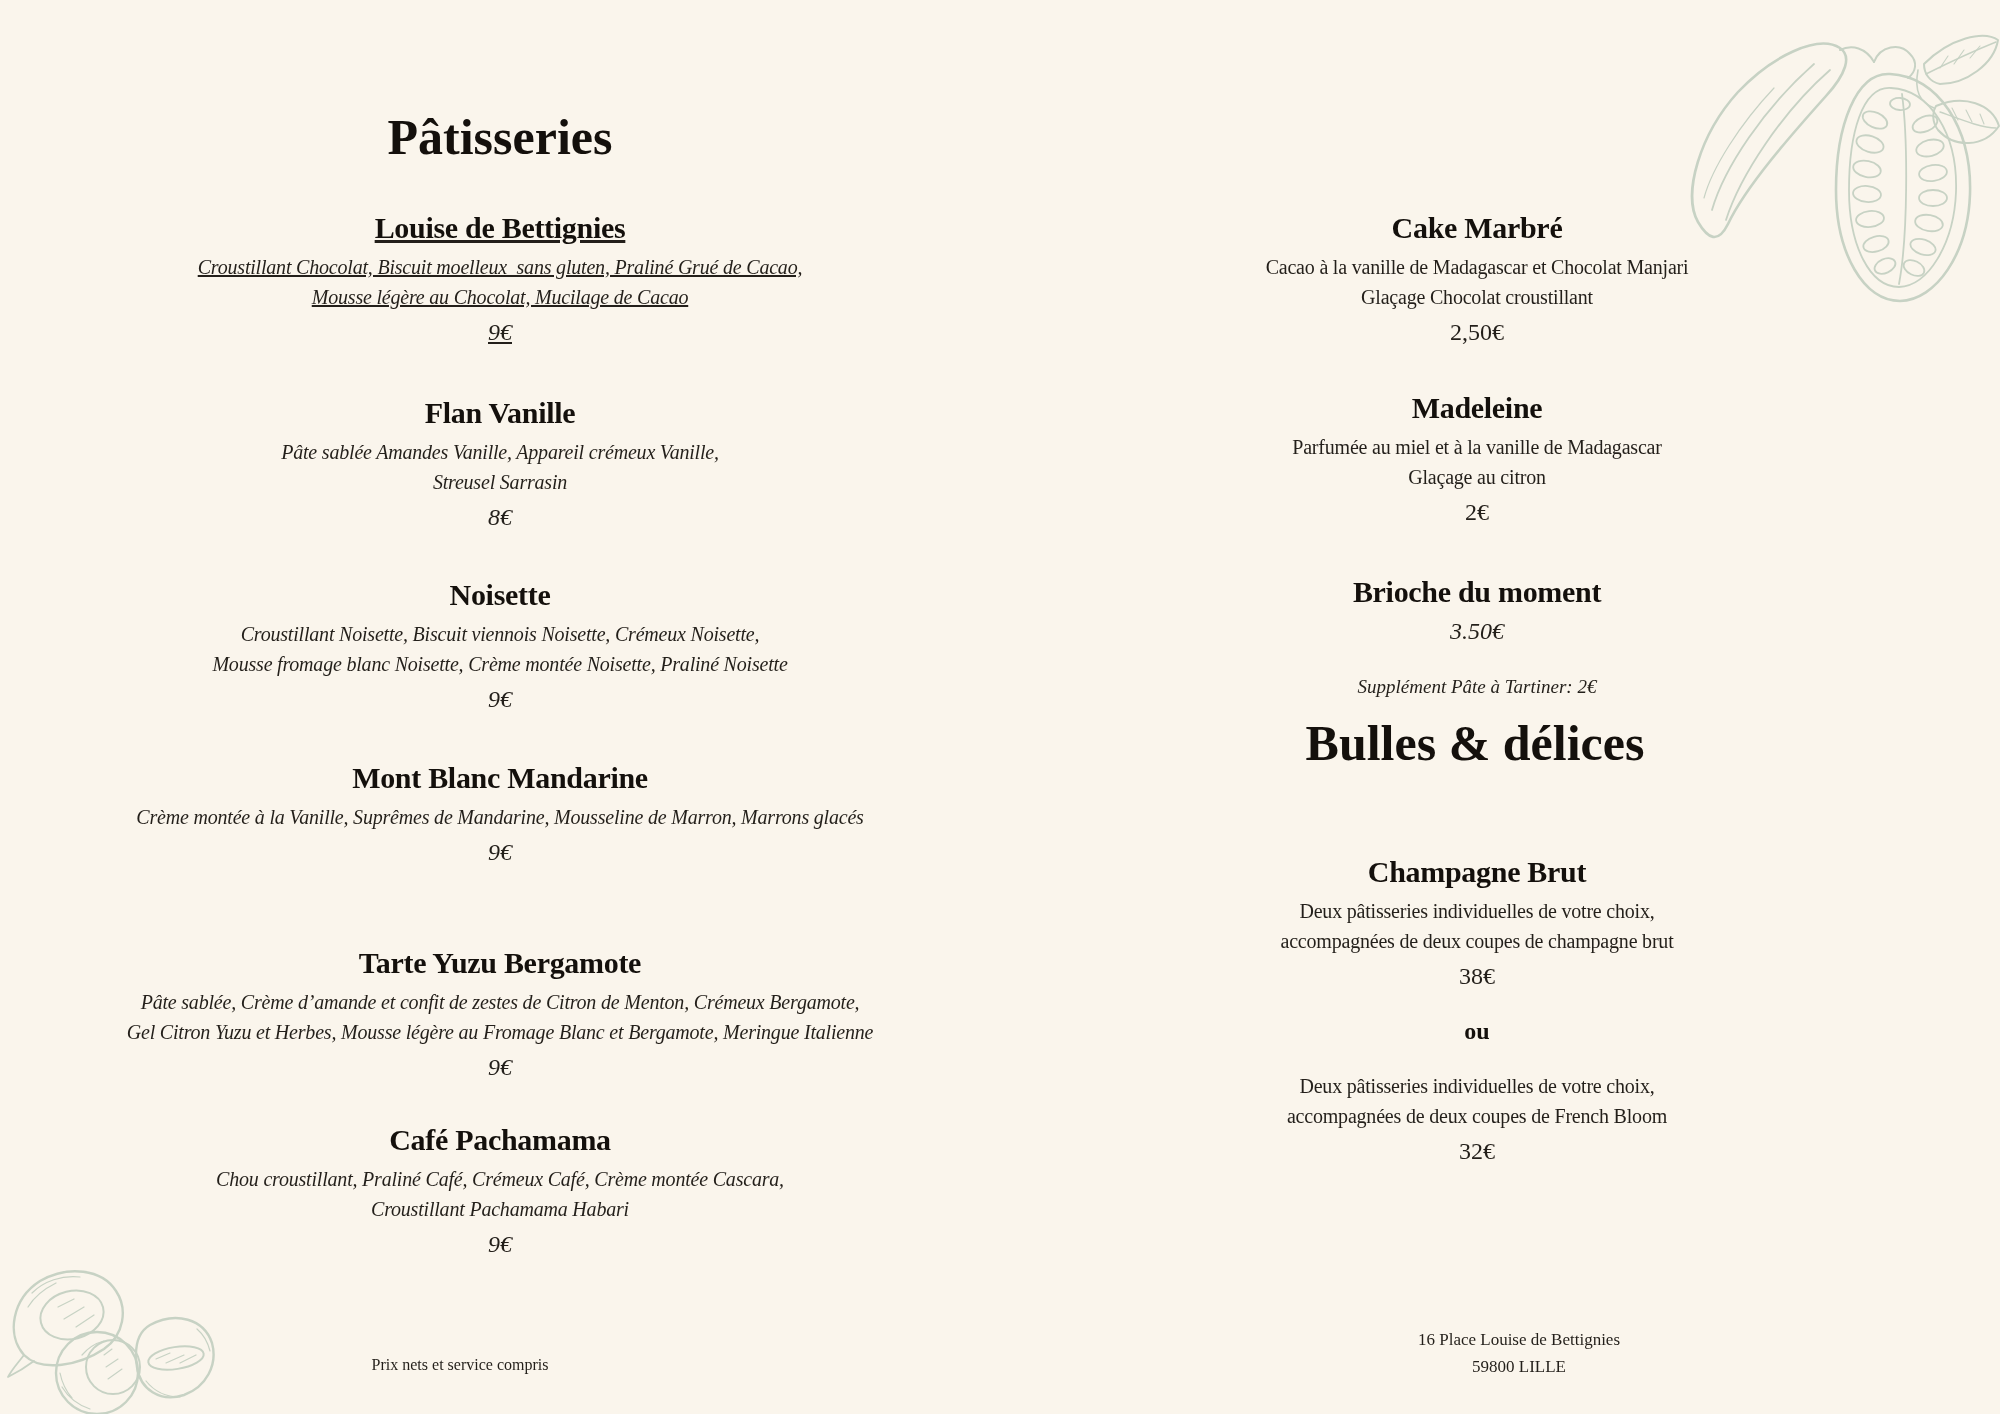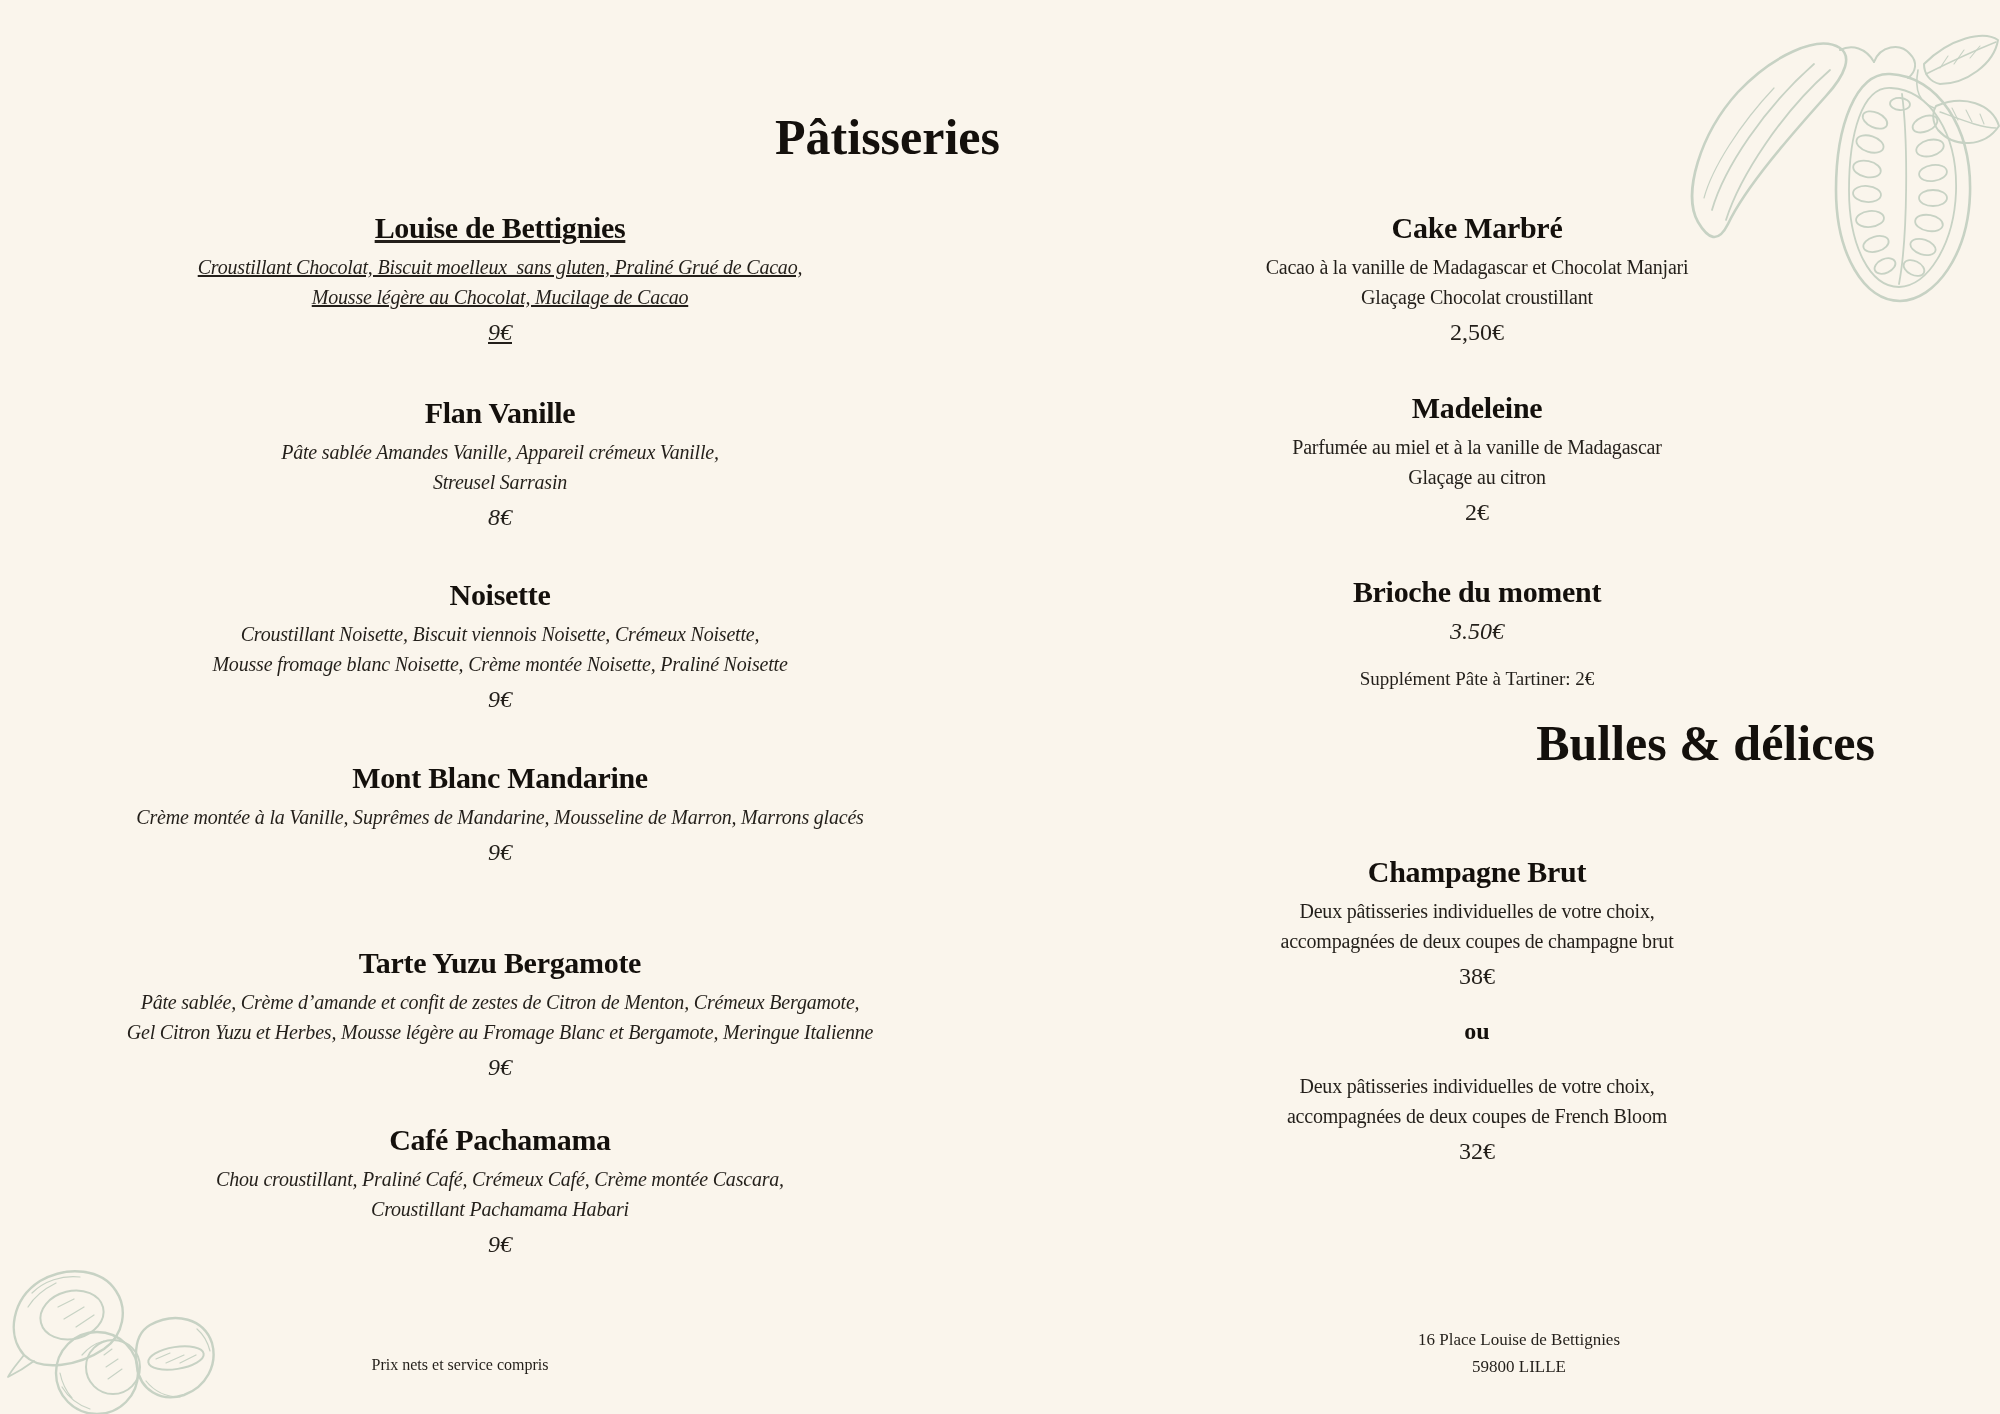--- a/index.html
+++ b/index.html
@@ -10,34 +10,33 @@
     background:#FAF5EC;
     font-family:"Liberation Serif", serif;
     color:#231F1A;
   }
   .abs { position:absolute; }
   .center { text-align:center; }
 
   .big-title {
     font-size:50px; line-height:62px; font-weight:bold; color:#14100C;
     letter-spacing:0;
-    text-align:right;
   }
   .item h2 {
     font-size:30px; line-height:37px; font-weight:bold; color:#14100C;
     margin-bottom:6px; letter-spacing:-0.01em;
   }
   .item .desc {
     font-size:20px; line-height:30px; letter-spacing:-0.01em;
     white-space:pre-wrap;
   }
   .item .desc.it { font-style:italic; }
   .item .price { font-size:24px; line-height:31px; margin-top:5px; }
   .item .price.it { font-style:italic; }
-  .item .note { font-size:19px; line-height:28px; margin-top:18px; }
+  .item .note { font-size:19px; line-height:28px; font-style:italic; margin-top:26px; }
   .sep-ou { font-size:24px; line-height:31px; font-weight:bold; color:#14100C; }
 
   .footnote { font-size:16px; line-height:22px; }
   .address { font-size:17px; line-height:27px; }
 
   .left-col-block { left:0; width:1000px; }
   .right-col-block { left:1077px; width:800px; }
 
   svg.deco { stroke:#C7D2C4; fill:none; stroke-linecap:round; stroke-linejoin:round; }
 </style>

